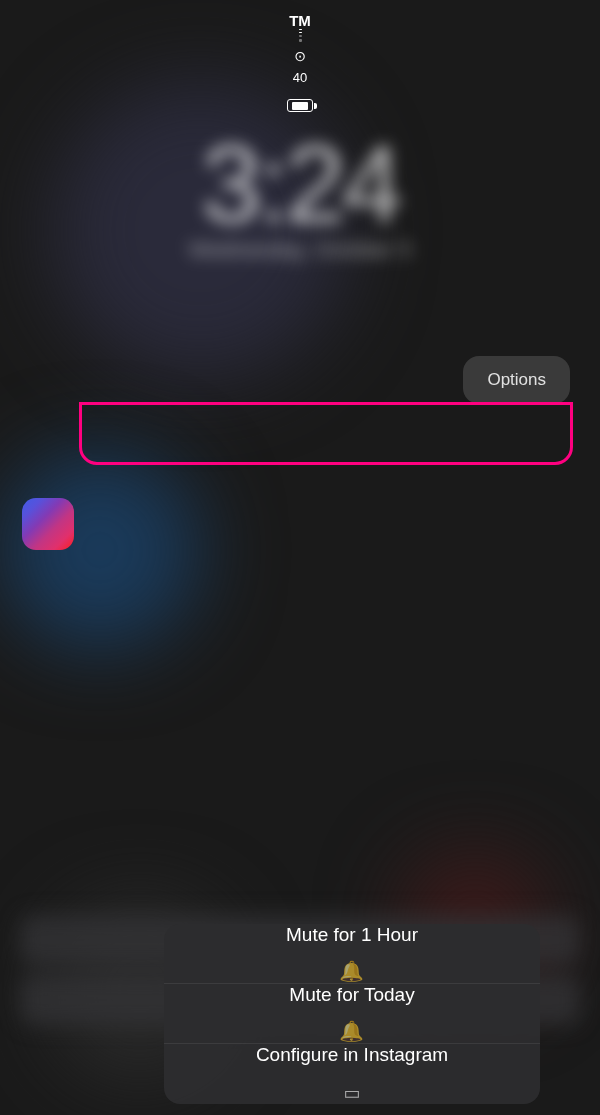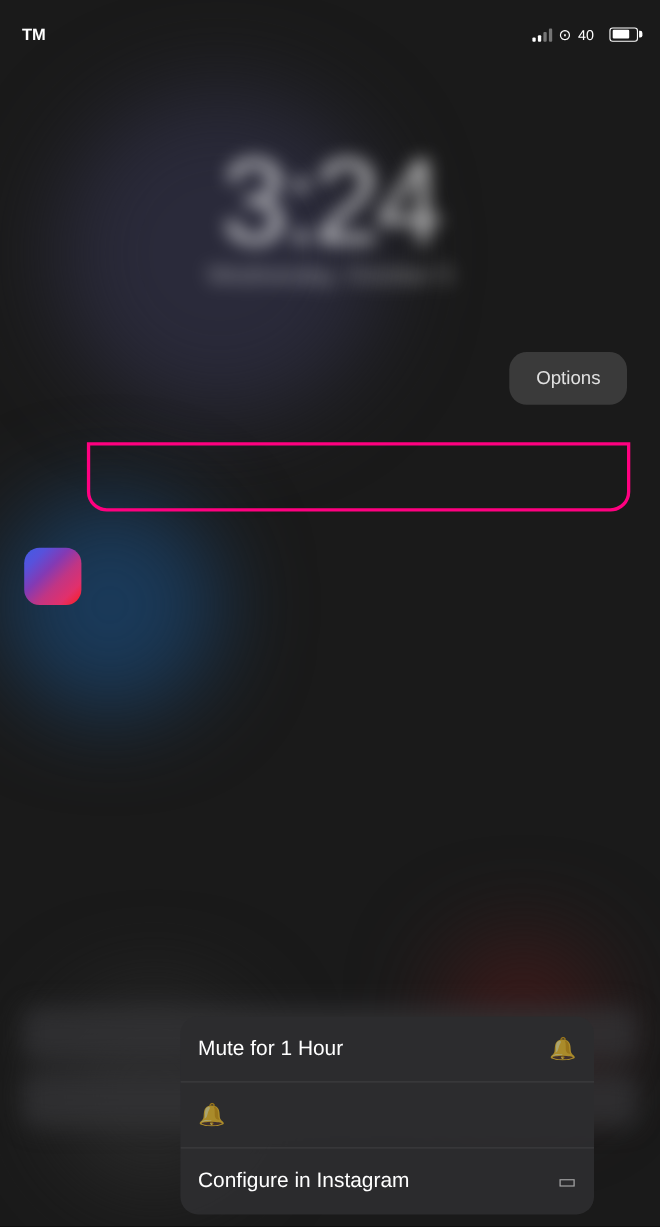--- a/index.html
+++ b/index.html
@@ -1,15 +1,15 @@
 <!DOCTYPE html>
 <html><head>
   <meta charset="utf-8">
   <style>
-    * { margin: 0; padding: 0; box-sizing: border-box; }
+    * { margin: 0; padding: 0; box-sizing: border-box; flex-direction: column; }
 
     body {
       width: 600px;
       height: 1115px;
       overflow: hidden;
       font-family: -apple-system, 'SF Pro Display', 'Helvetica Neue', sans-serif;
       background: #000;
       position: relative;
     }
 
@@ -146,21 +146,21 @@
     .battery-fill {
       width: 75%;
       height: 100%;
       background: #fff;
       border-radius: 1px;
     }
 
     
     .options-btn {
       position: absolute;
-      top: 320px;
+      top: 356px;
       right: 30px;
       background: rgba(60,60,60,0.95);
       border-radius: 16px;
       padding: 14px 24px;
       z-index: 50;
     }
     .options-label {
       color: rgba(255,255,255,0.85);
       font-size: 17px;
       font-weight: 400;
@@ -301,20 +301,21 @@
 <div class="context-menu-wrapper">
   <div class="context-menu">
 
 
     <div class="menu-item">
       <span class="menu-item-label">Mute for 1 Hour</span>
       <span class="menu-item-icon">🔔</span>
     </div>
 
     <div class="menu-item">
+      <span class="menu-item-label">Mute for Today</span>
       <span class="menu-item-icon">🔔</span>
     </div>
 
     <div class="menu-item">
       <span class="menu-item-label">Configure in Instagram</span>
       <span class="menu-item-icon" style="font-size:18px;">▭</span>
     </div>
 
   </div>
 

